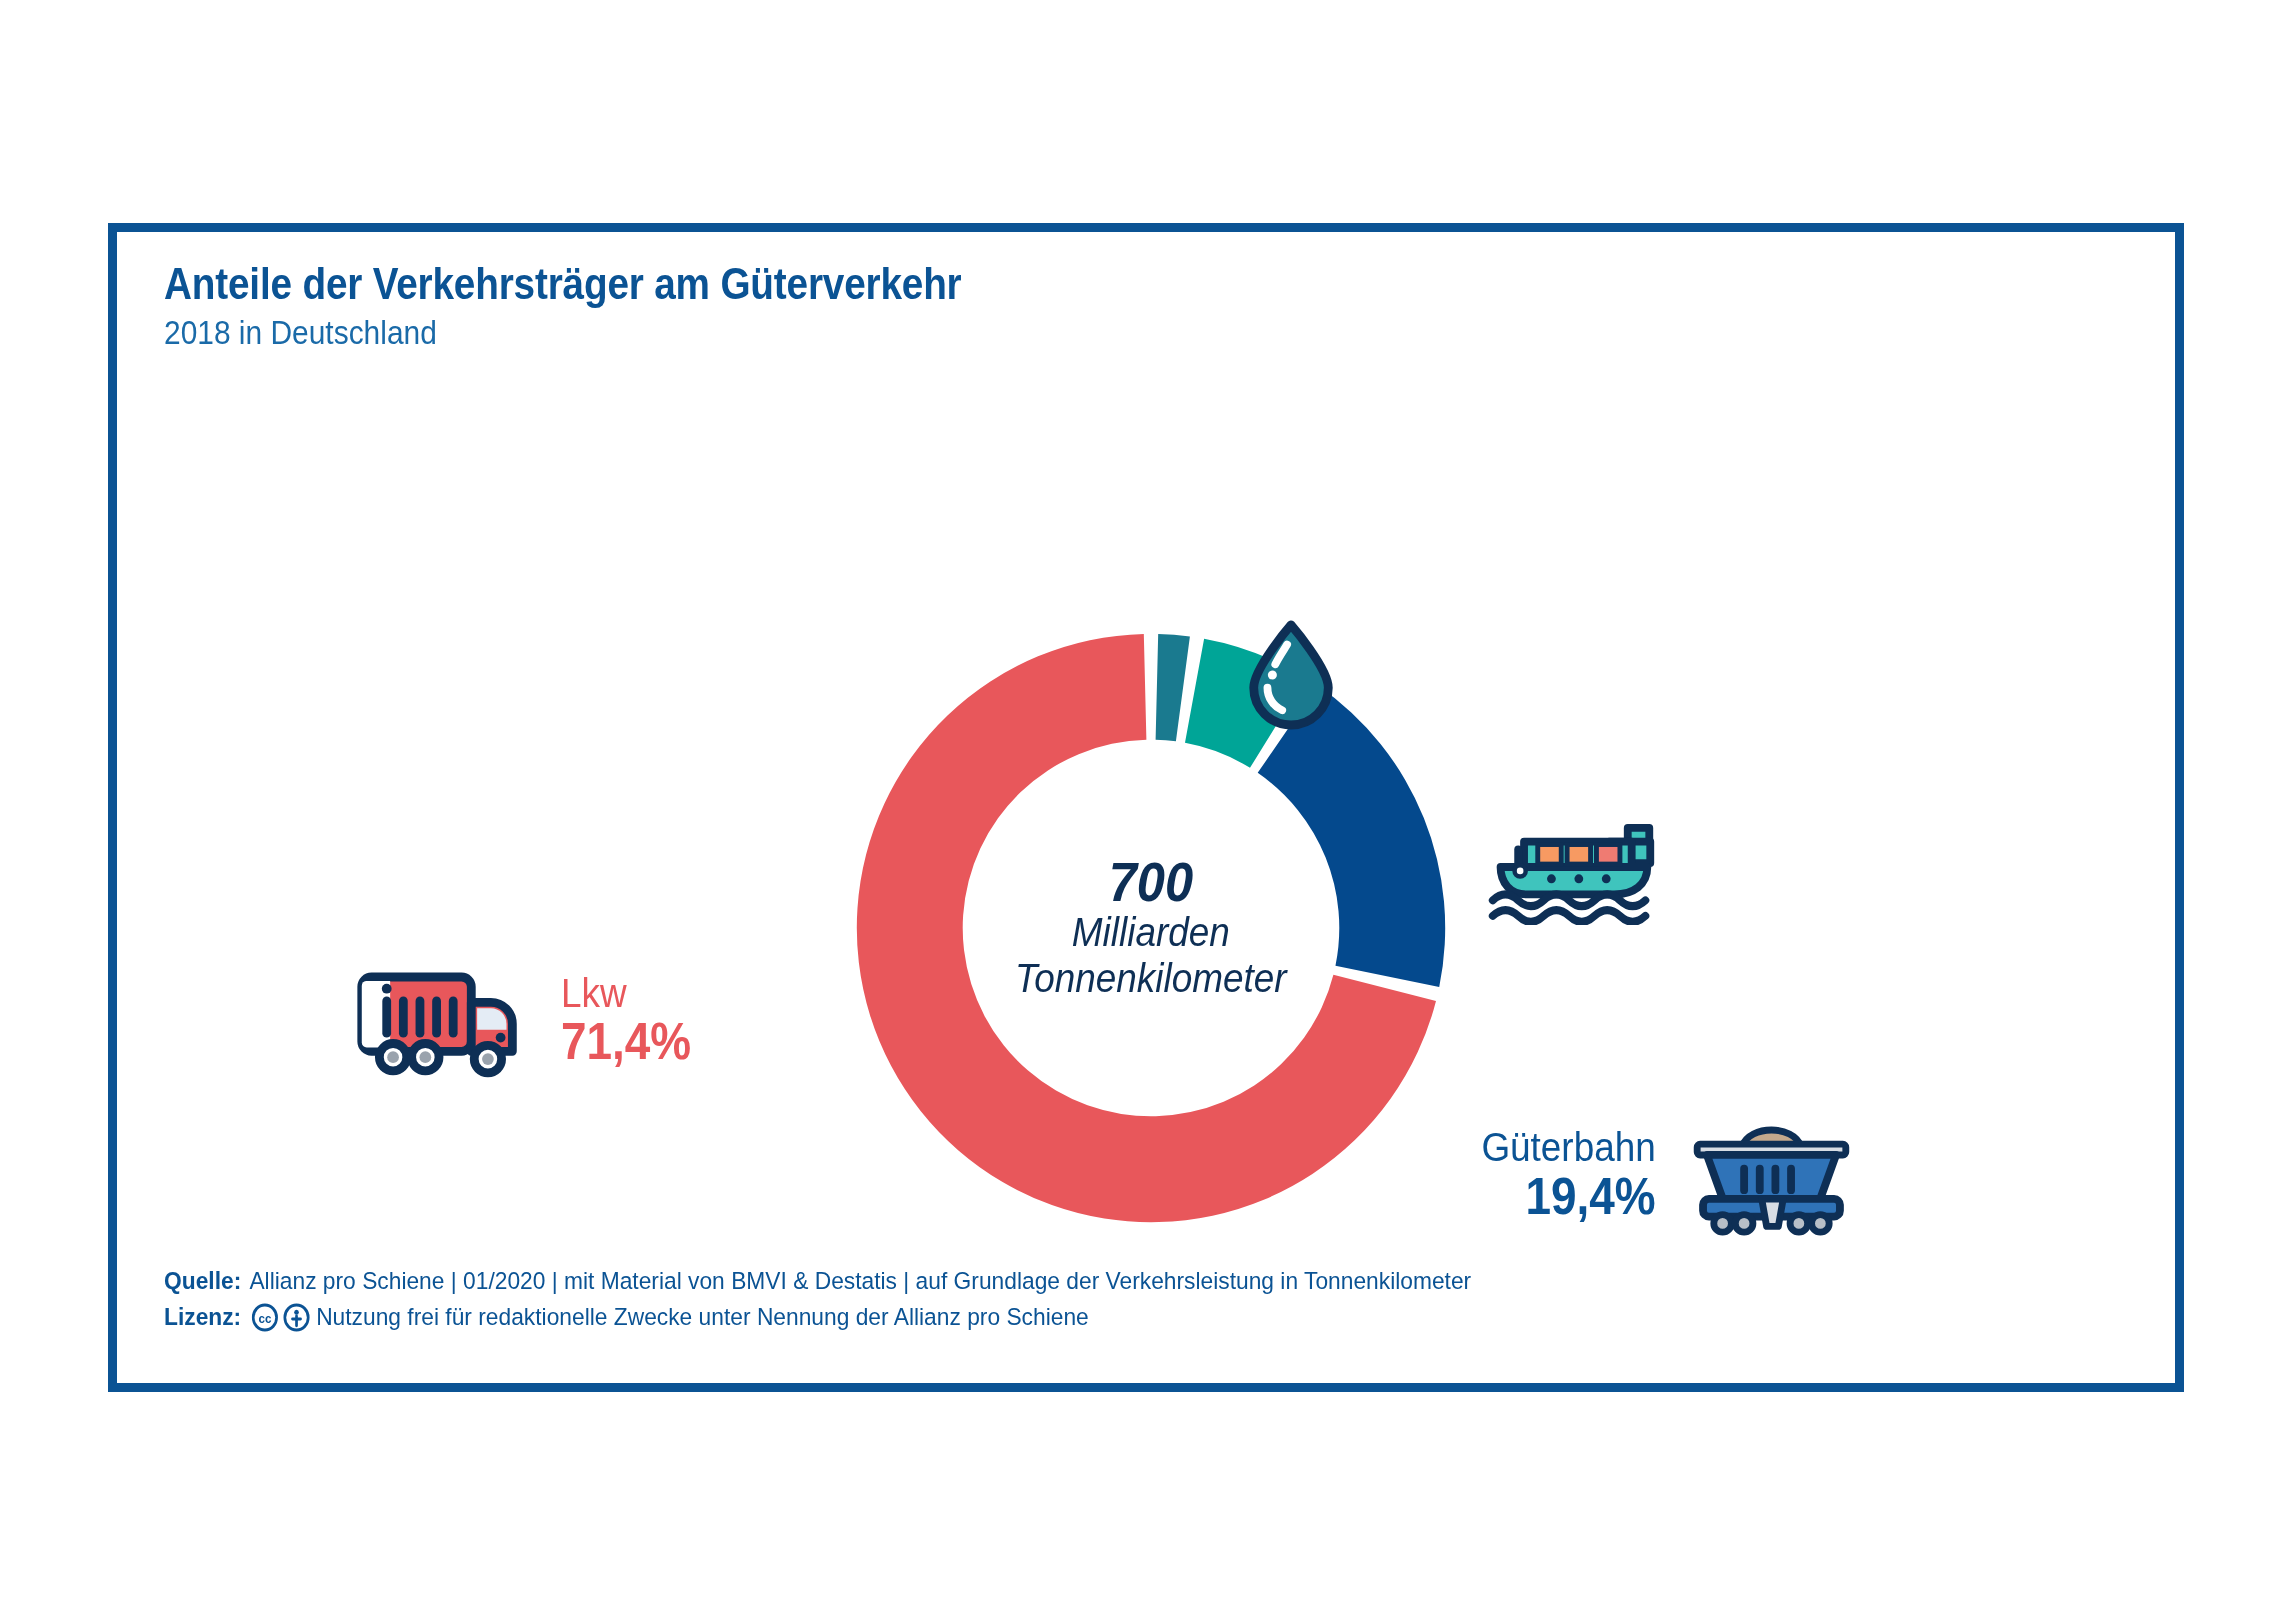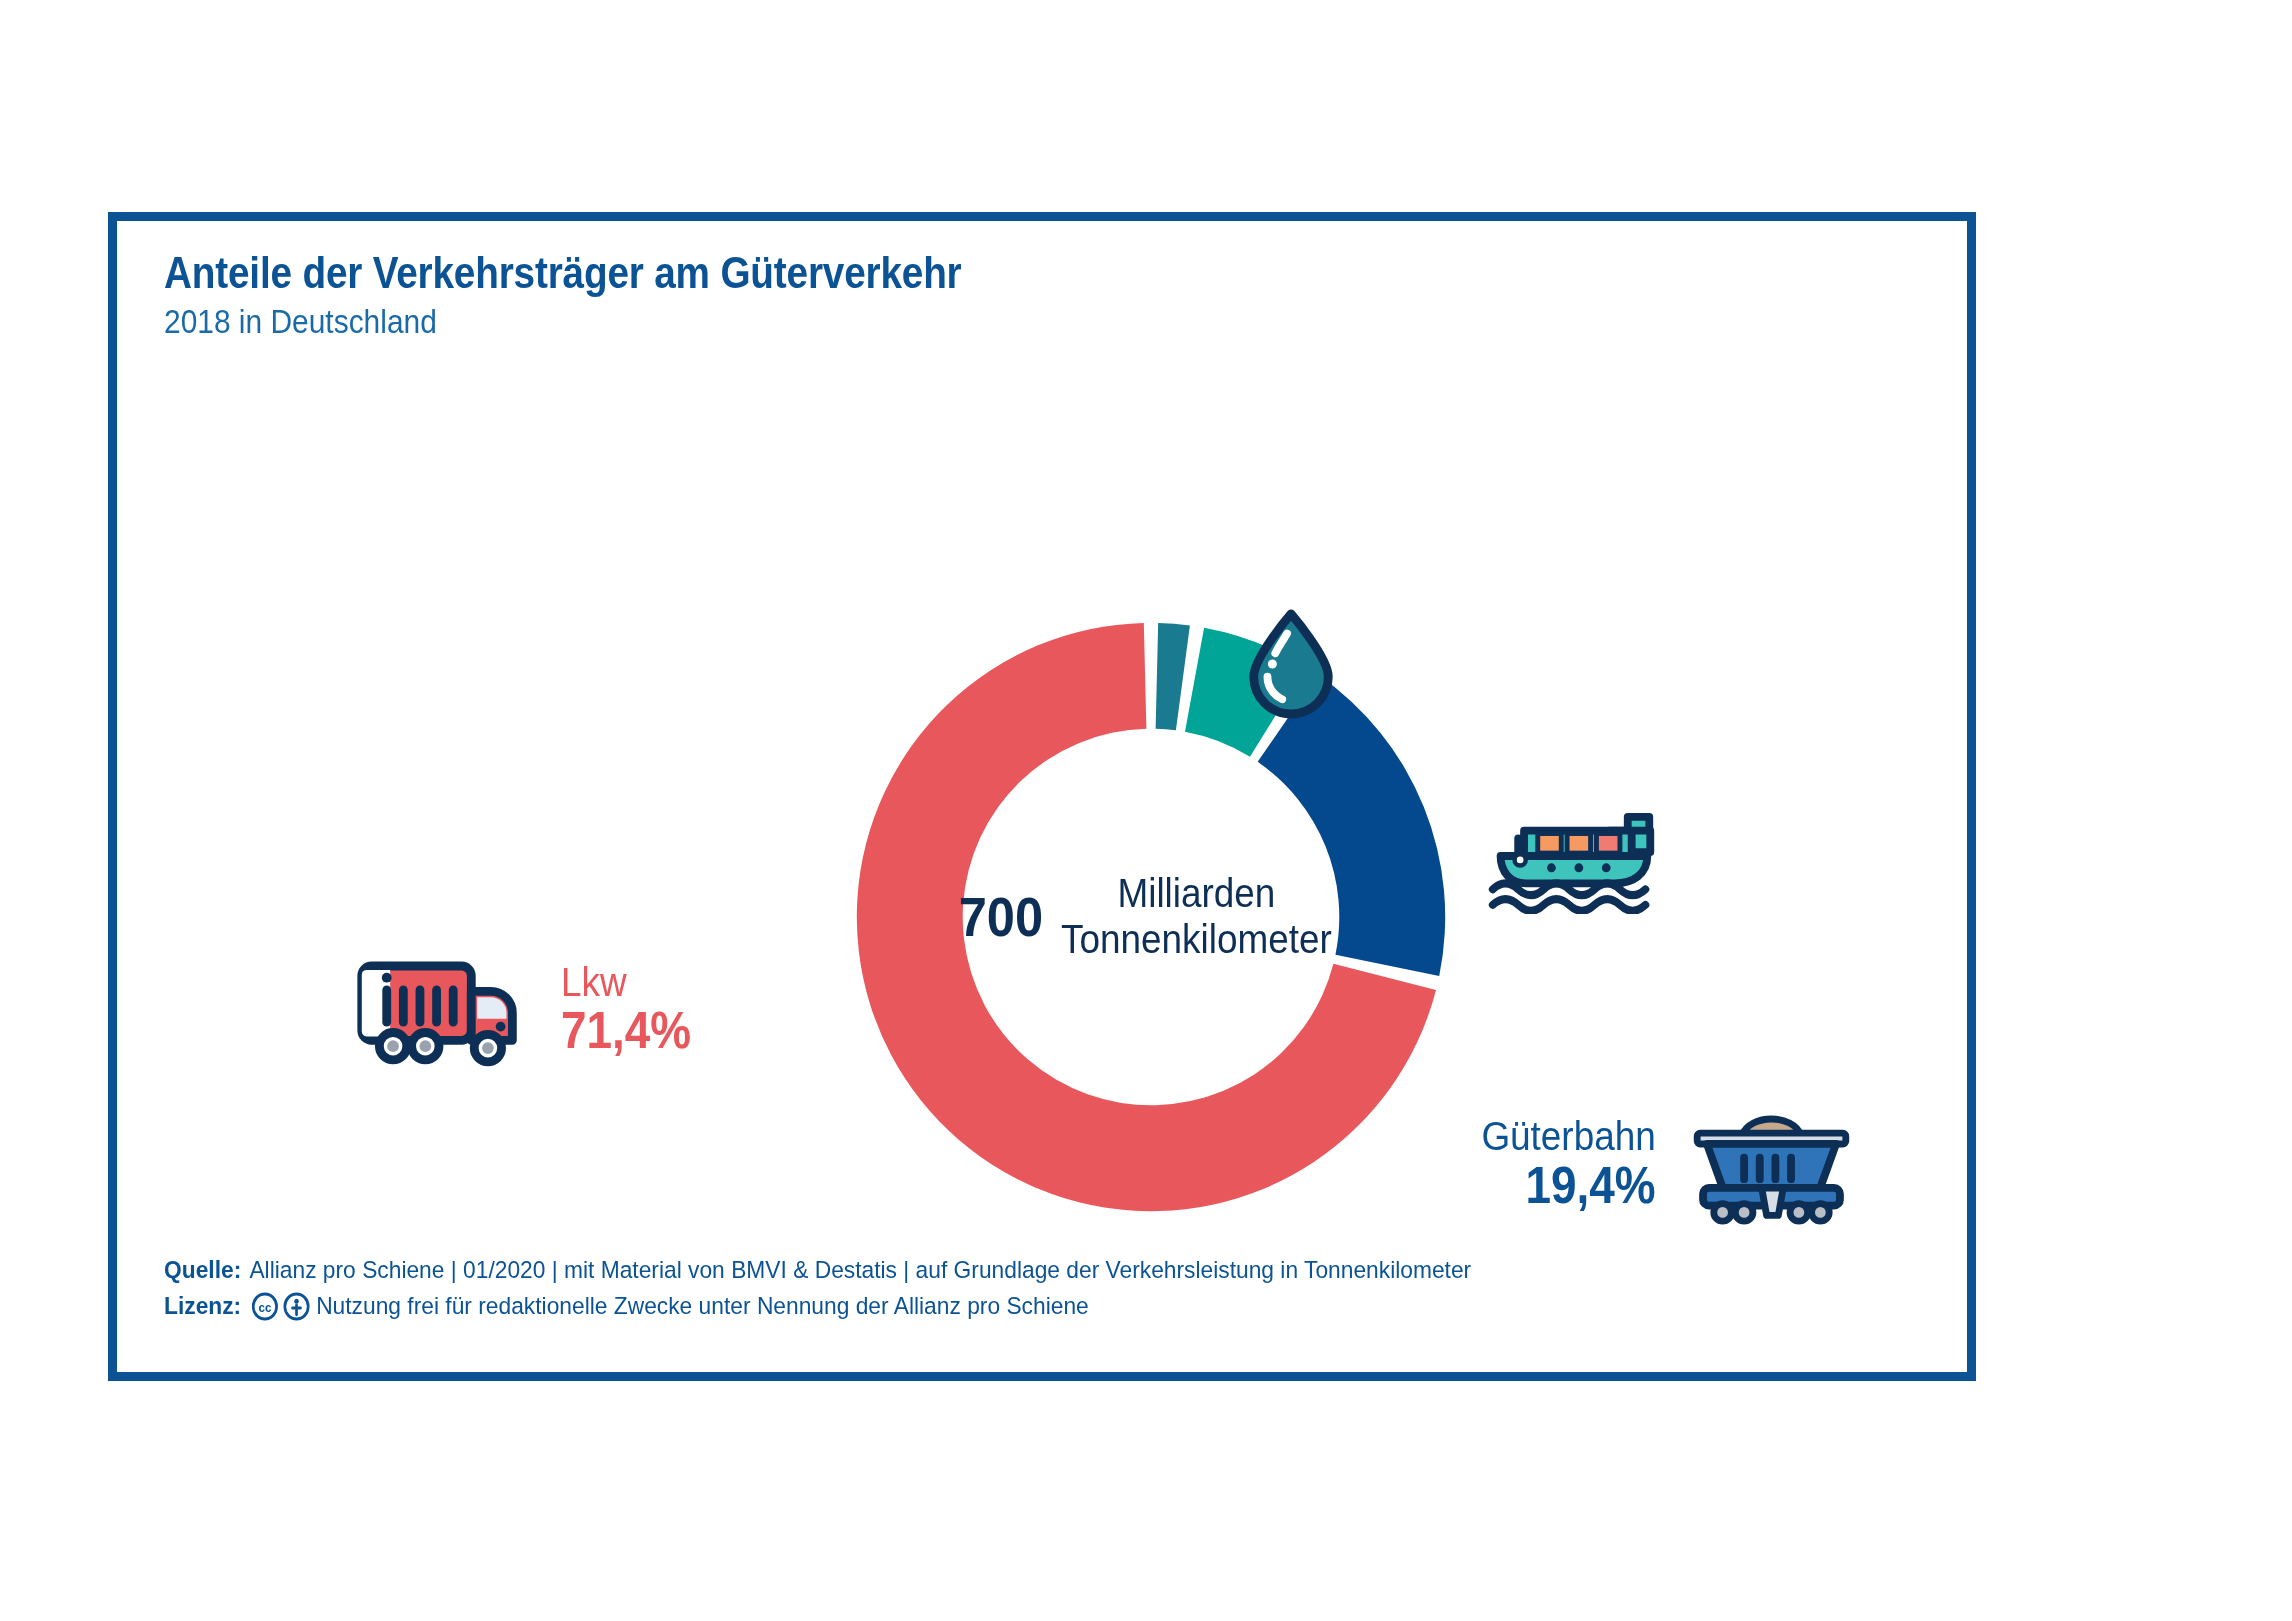--- a/index.html
+++ b/index.html
@@ -12,22 +12,22 @@
     height: 1621px;
     font-family: "Liberation Sans", sans-serif;
     position: relative;
     overflow: hidden;
   }
 
   
   #infographic {
     position: absolute;
     left: 108px;
-    top: 212px;
-    width: 1868px;
+    top: 223px;
+    width: 2076px;
     height: 1169px;
     border: 9.8px solid #0b5394;
     background: #ffffff;
     box-sizing: border-box;
   }
 
   
   #header {
     position: absolute;
     left: 47px;
@@ -86,24 +86,25 @@
     top: 392px;
     width: 608px;
     height: 608px;
   }
   #donut-svg { width: 608px; height: 608px; display: block; }
   #donut-center {
     position: absolute;
     left: 0; top: 0;
     width: 608px; height: 608px;
     display: flex;
-    flex-direction: row;
+    flex-direction: column;
     align-items: center;
     justify-content: center;
     pointer-events: none;
+    font-style: italic;
   }
   .center-value {
     font-family: "Liberation Sans Narrow", "Liberation Sans", sans-serif;
     font-size: 55px;
     font-weight: bold;
     color: #0e2f55;
     line-height: 1;
     transform: scaleX(0.92);
   }
   .center-unit {

